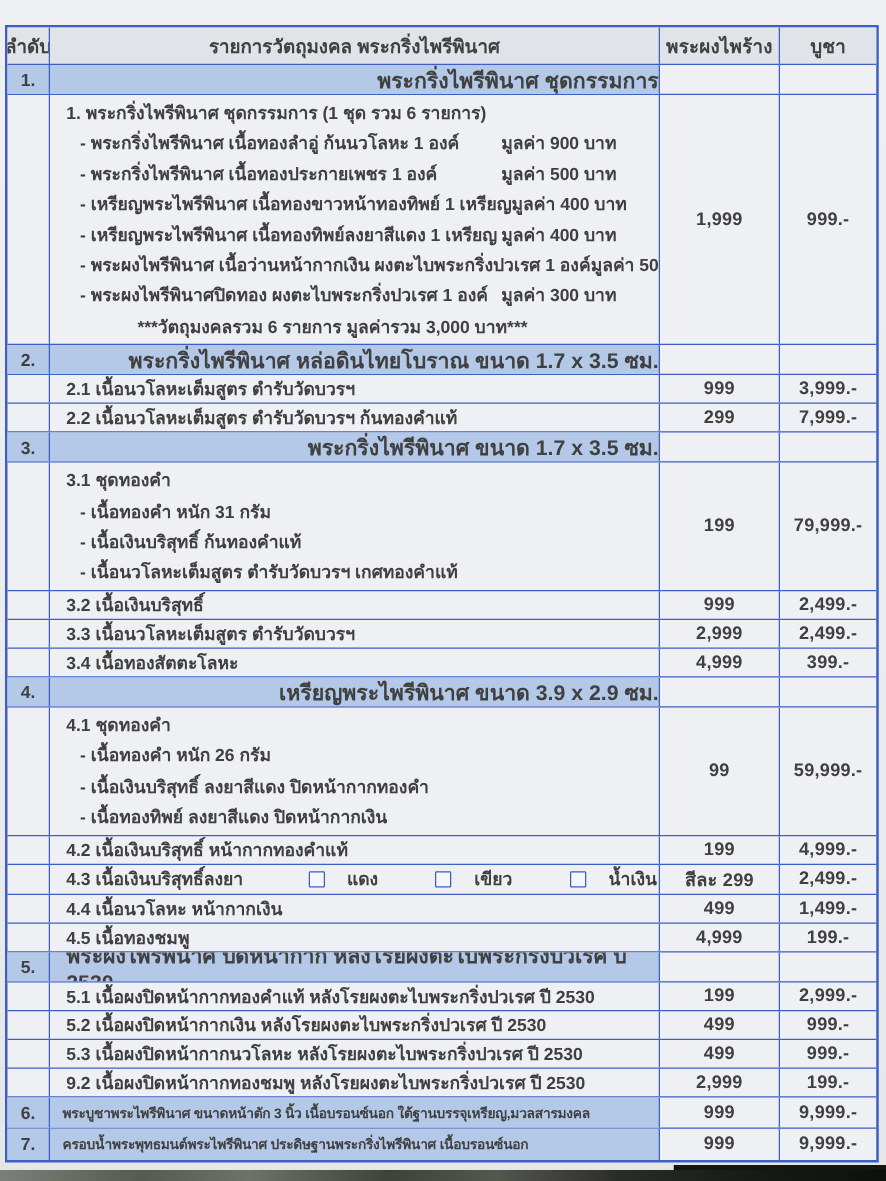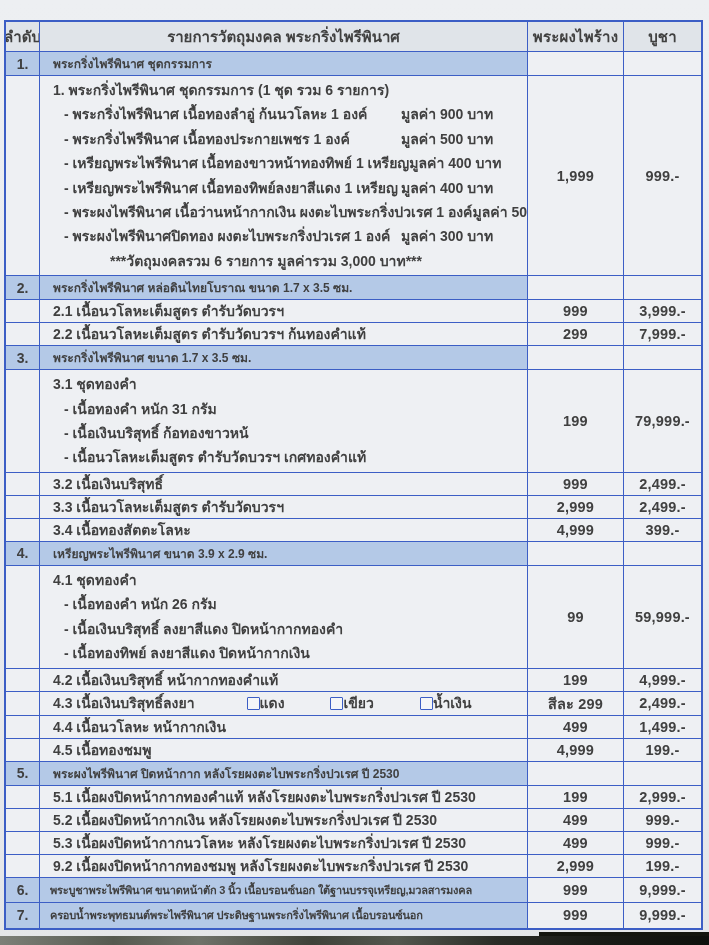--- a/index.html
+++ b/index.html
@@ -35,31 +35,31 @@
     overflow:hidden;
   }
   .cell:last-child{border-right:none;}
   .c-order{justify-content:center;font-weight:700;font-size:14px;}
   .c-qty,.c-price{justify-content:center;font-weight:700;font-size:14.5px;letter-spacing:.2px;}
   .c-item{padding-left:13px;font-weight:600;font-size:14px;}
   .hl{background:#b4c9e7;}
   .row.type-header{height:30px;background:#e0e4e9;}
   .row.type-header .cell{font-weight:700;font-size:15px;justify-content:center;padding-left:0;}
   .row.type-section{height:24px;}
-  .row.type-section .c-item{font-weight:700;font-size:12px;}
+  .row.type-section .c-item{font-weight:700;font-size:17px;justify-content:flex-end;}
   .row.type-section_item{height:25px;}
   .row.type-section_item .c-item{font-weight:700;font-size:11px;padding-left:10px;letter-spacing:-.2px;text-align:right;}
   .row.type-block .c-item{display:block;padding:2px 8px 2px 13px;}
   .line{display:flex;line-height:24.4px;font-size:14px;font-weight:600;white-space:nowrap;}
   .line .t{white-space:nowrap;}
   .line .v{margin-left:auto;width:118px;flex-shrink:0;font-weight:600;}
   .line.title{font-weight:700;}
   .line.dash{padding-left:11px;}
   .line.footer{font-weight:700;justify-content:center;padding-right:40px;}
-  .cbgroup{display:flex;align-items:center;gap:0;margin-left:52px;}
+  .cbgroup{display:flex;align-items:center;gap:18px;margin-left:52px;}
   .cbgroup + .cbgroup{margin-left:46px;}
   .cb-box{
     width:13px;height:13px;border:1.7px solid #3c5ec5;background:#f4f6f8;
     display:inline-block;box-sizing:border-box;border-radius:1px;
   }
   .cb-label{font-weight:600;font-size:14px;}
   .scan-strip{
     position:absolute;left:0;right:0;bottom:0;height:9px;
     background:linear-gradient(90deg,#7d8078 0%,#565a50 16%,#6f7269 28%,#3f4239 44%,#54574e 56%,#2a2c26 70%,#191b16 84%,#0e100c 100%);
   }
@@ -159,21 +159,21 @@
         <div class="row type-block">
           <div class="cell c-order"></div>
           <div class="cell c-item">
             <div class="line title">
               <span class="t">3.1 ชุดทองคำ</span>
             </div>
             <div class="line dash">
               <span class="t">- เนื้อทองคำ หนัก 31 กรัม</span>
             </div>
             <div class="line dash">
-              <span class="t">- เนื้อเงินบริสุทธิ์ ก้อทองขาวหน้</span>
+              <span class="t">- เนื้อเงินบริสุทธิ์ ก้นทองคำแท้</span>
             </div>
             <div class="line dash">
               <span class="t">- เนื้อนวโลหะเต็มสูตร ตำรับวัดบวรฯ เกศทองคำแท้</span>
             </div>
           </div>
           <div class="cell c-qty">199</div>
           <div class="cell c-price">79,999.-</div>
         </div>
         <div class="row type-item">
           <div class="cell c-order"></div>

